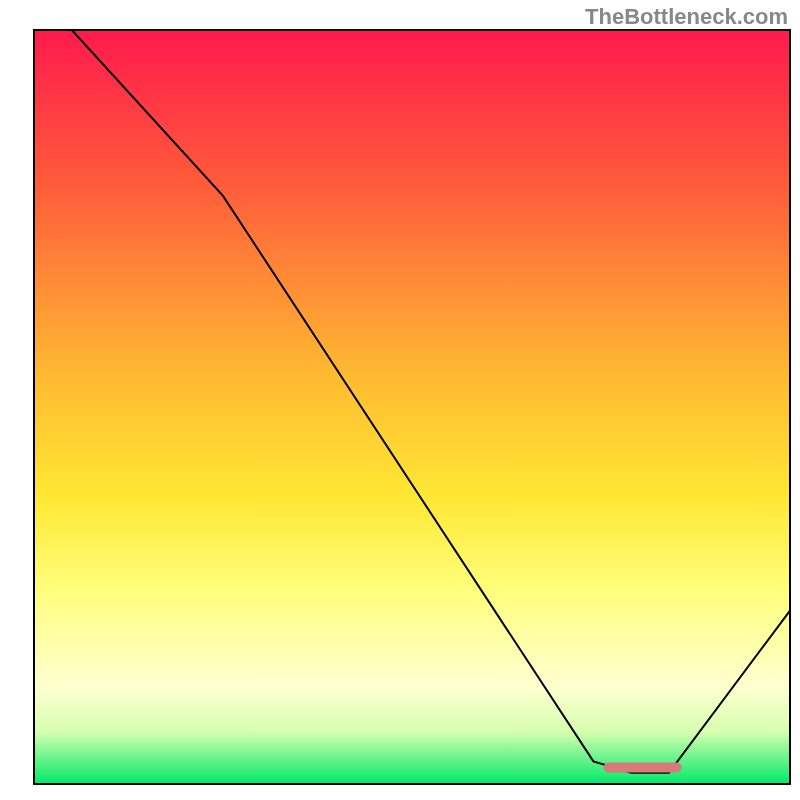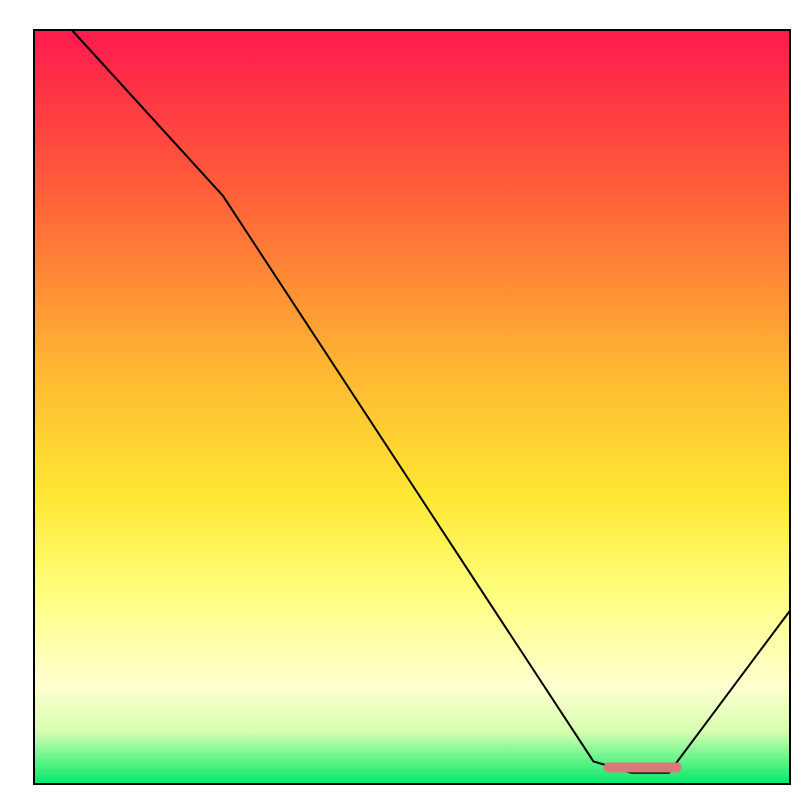--- a/index.html
+++ b/index.html
@@ -23,20 +23,21 @@
     z-index: 10;
   }
   svg {
     display: block;
   }
 </style>
 </head>
 <body>
 
 <div class="chart-container">
+  <div class="attribution">TheBottleneck.com</div>
   <svg id="chart-svg" width="800" height="800" viewBox="0 0 800 800">
     <defs>
       <linearGradient id="heatgrad" x1="0" y1="0" x2="0" y2="1">
           <stop offset="0%" stop-color="#ff1a4e"></stop>
           <stop offset="20%" stop-color="#ff5a3a"></stop>
           <stop offset="45%" stop-color="#ffb731"></stop>
           <stop offset="62%" stop-color="#ffe833"></stop>
           <stop offset="75%" stop-color="#ffff80"></stop>
           <stop offset="87%" stop-color="#ffffd0"></stop>
           <stop offset="93%" stop-color="#d8ffb0"></stop>

